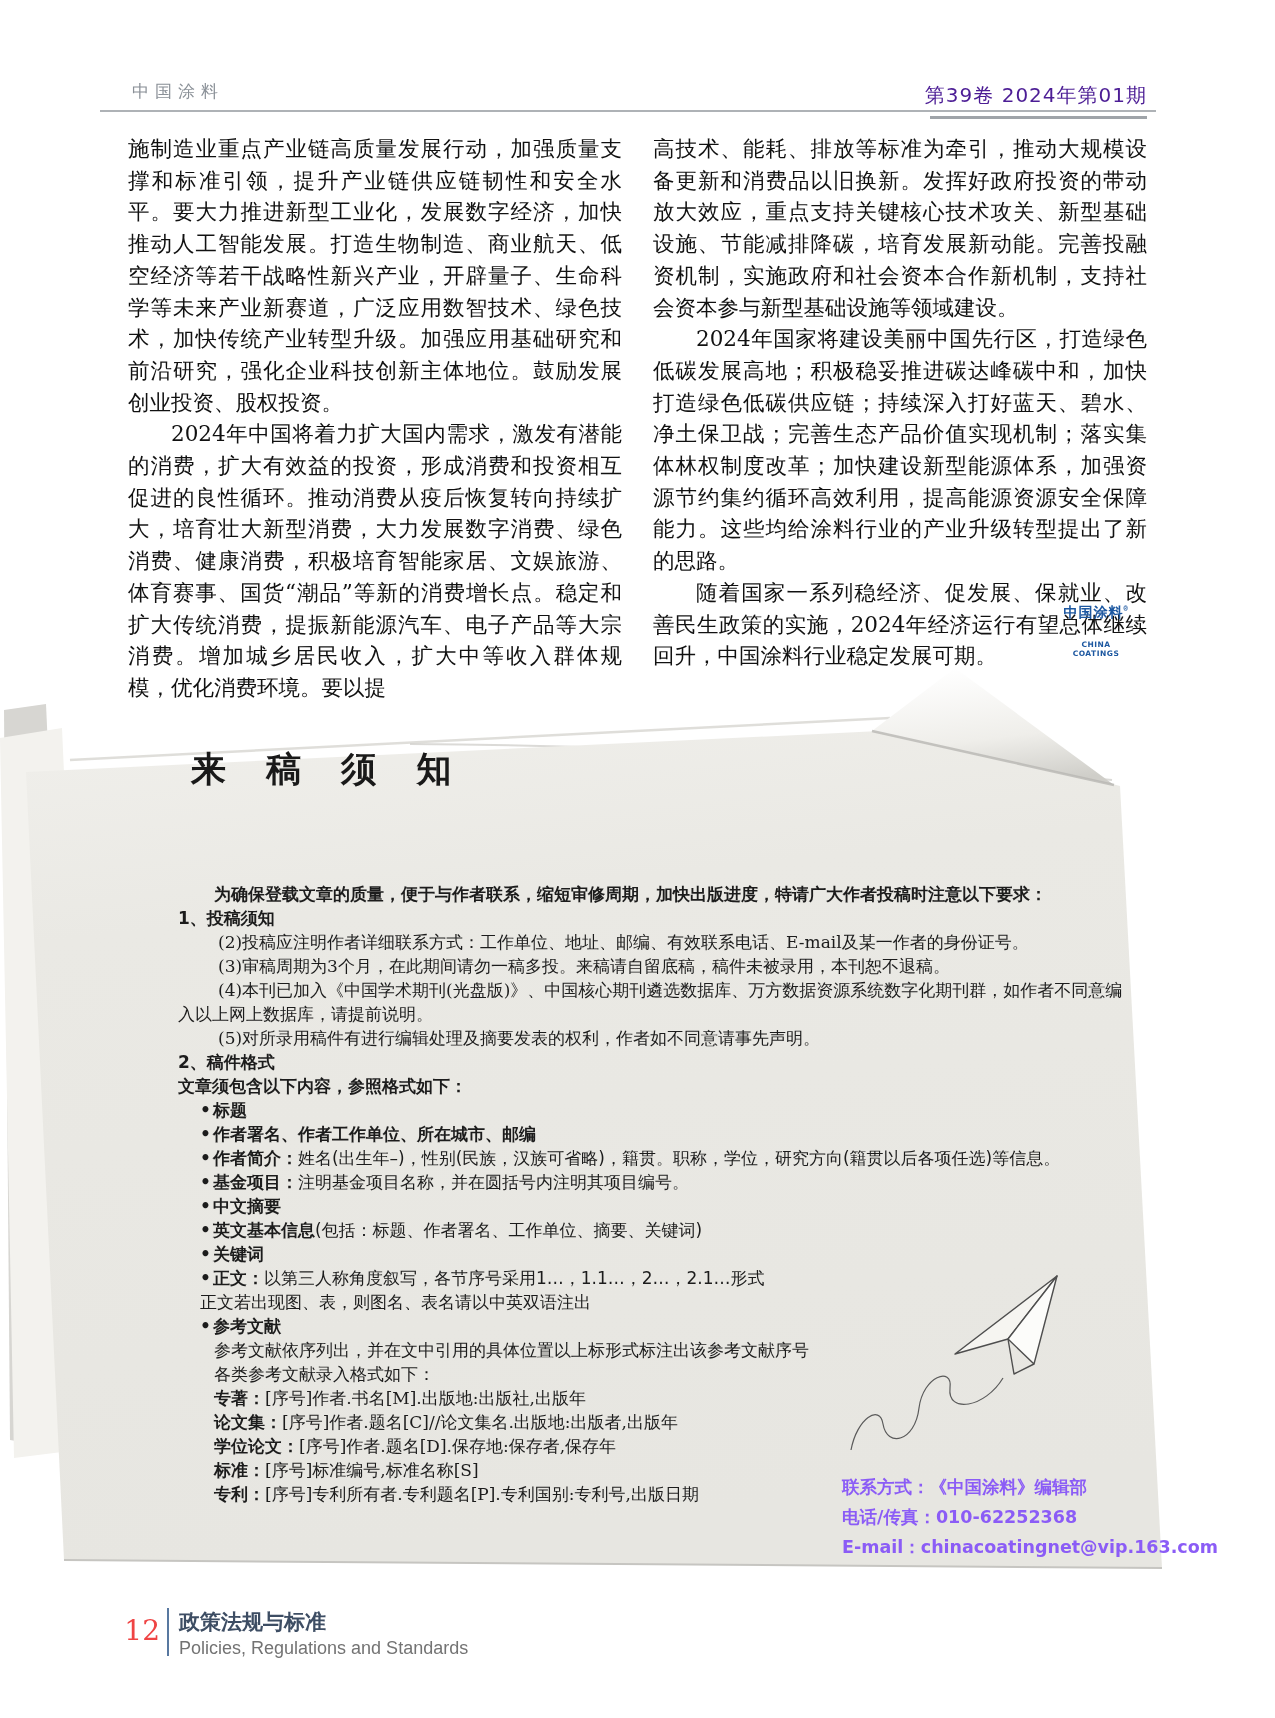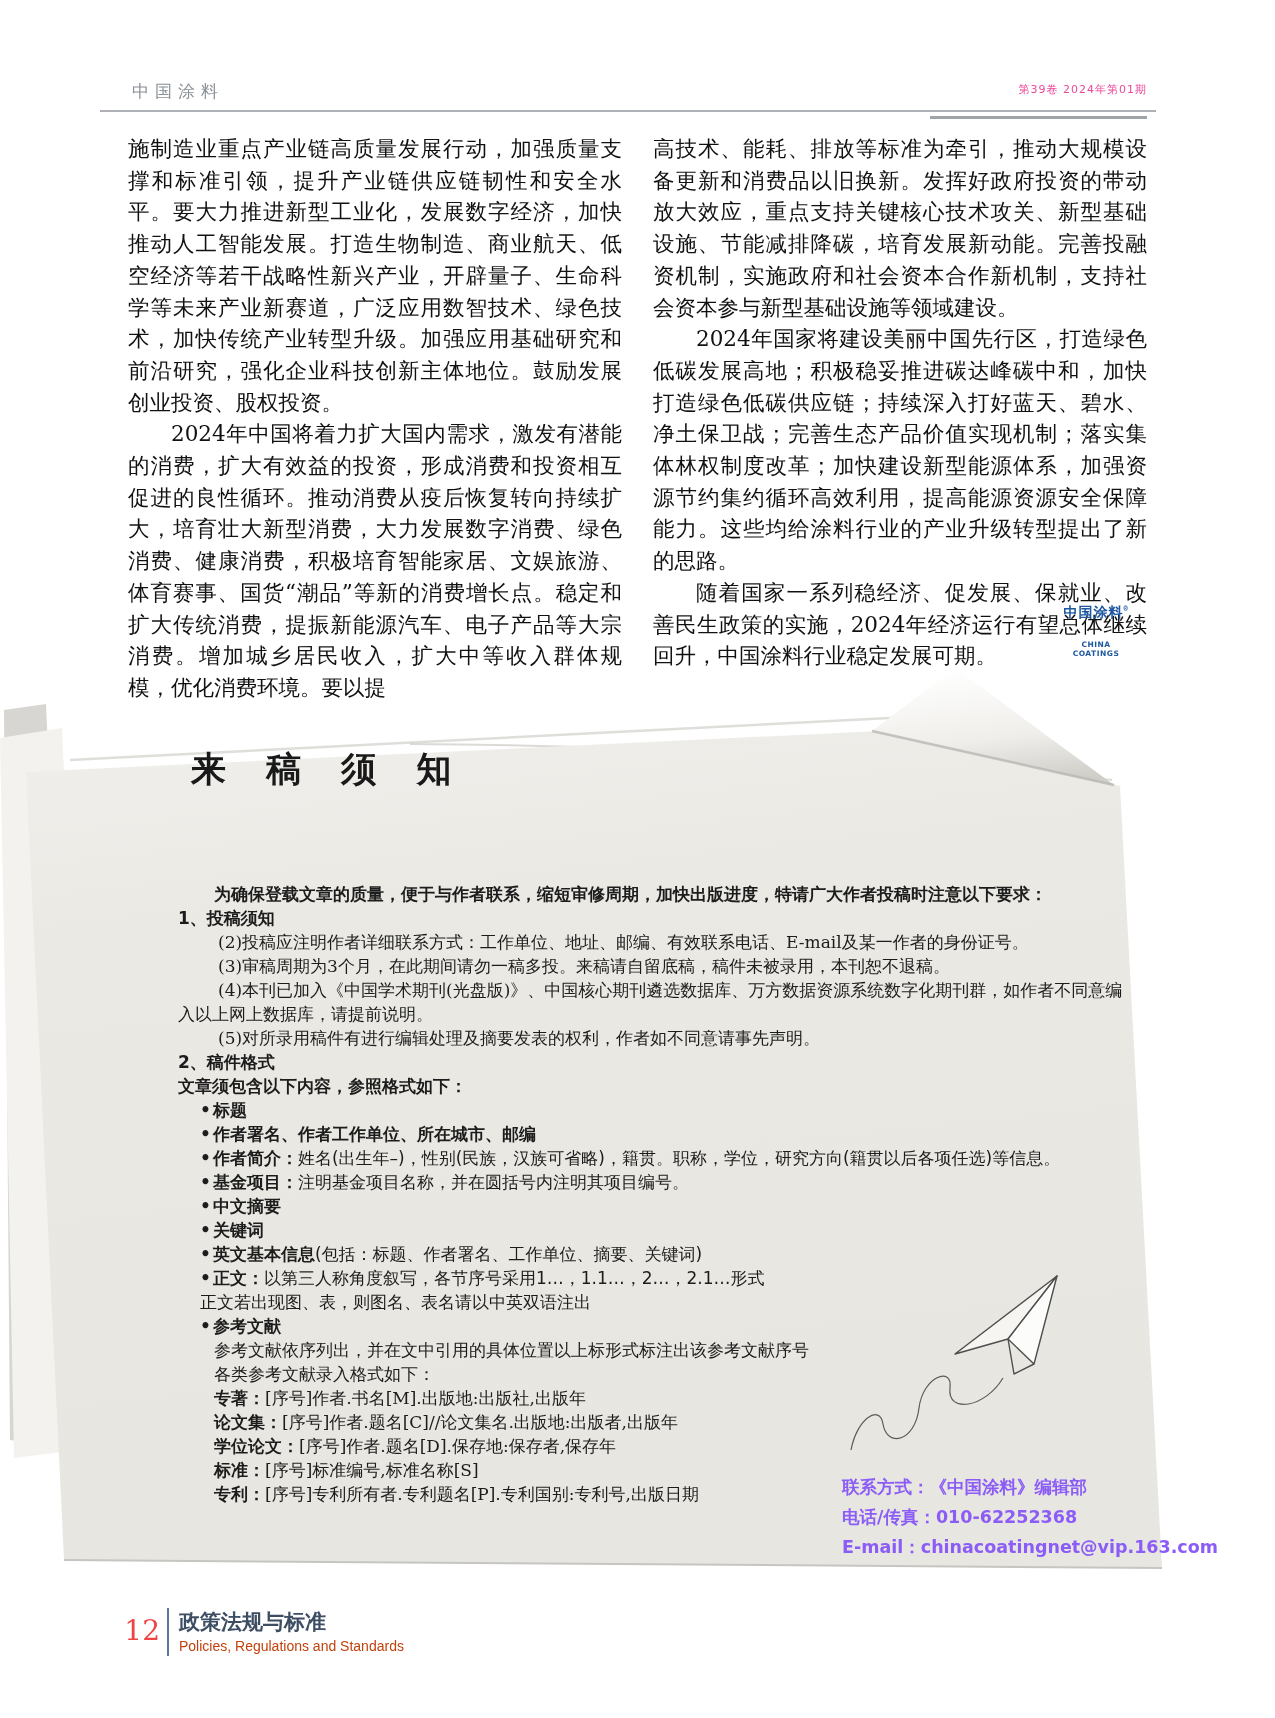--- a/index.html
+++ b/index.html
@@ -2,21 +2,21 @@
 <html><head>
 <meta charset="utf-8">
 <style>
   html,body{margin:0;padding:0;}
   body{width:1275px;height:1718px;position:relative;background:#ffffff;overflow:hidden;
        font-family:"DejaVu Serif","Liberation Serif",serif;color:#141414;}
   .abs{position:absolute;}
   
   .hd-journal{left:132px;top:80px;font-size:17px;letter-spacing:6px;color:#8a9097;
               font-family:"DejaVu Sans","Liberation Sans",sans-serif;}
-  .hd-issue{left:0;top:82px;width:1147px;text-align:right;font-size:11px;letter-spacing:1px;color:#ec4899;
+  .hd-issue{left:0;top:82px;width:1147px;text-align:right;font-size:20px;letter-spacing:1px;color:#4c1d95;
             font-family:"DejaVu Sans","Liberation Sans",sans-serif;}
   .hd-rule{left:100px;top:110px;width:1056px;height:2px;background:#aeb2b6;}
   .hd-rule2{left:930px;top:116px;width:217px;height:3px;background:#9fa4a9;}
   
   .col{top:133px;width:494px;font-size:21.5px;line-height:31.7px;text-align:justify;color:#111;}
   .col p{margin:0;}
   .col p.ind{text-indent:2em;}
   .col-left{left:128px;}
   .col-right{left:653px;}
   
@@ -42,21 +42,21 @@
   .p-sub{padding-left:36px;}
   .u{text-decoration:underline;}
   .contact{left:842px;top:1472px;font-size:17.5px;line-height:30px;font-weight:bold;color:#8b5cf6;
            font-family:"DejaVu Sans","Liberation Sans",sans-serif;}
   .contact p{margin:0;}
   
   .ft-num{left:118px;top:1614px;width:42px;text-align:right;font-size:28px;color:#ef4444;}
   .ft-rule{left:167px;top:1608px;width:2px;height:48px;background:#5878a0;}
   .ft-cn{left:179px;top:1608px;font-size:21px;font-weight:bold;color:#3d4d63;
          font-family:"DejaVu Sans","Liberation Sans",sans-serif;}
-  .ft-en{left:179px;top:1638px;font-size:14px;color:#c2410c;
+  .ft-en{left:179px;top:1638px;font-size:18px;color:#737373;
          font-family:"Liberation Sans","DejaVu Sans",sans-serif;}
   .backdrop{left:0;top:660px;z-index:0;}
   .plane{left:795px;top:1262px;z-index:3;}
 </style>
 </head>
 <body>
 
 <div>
 
   <div class="abs hd-journal">中国涂料</div>
@@ -116,22 +116,22 @@
     <p class="p-item-wrap">(4)本刊已加入《中国学术期刊(光盘版)》、中国核心期刊遴选数据库、万方数据资源系统数字化期刊群，如作者不同意编入以上网上数据库，请提前说明。</p>
     <p class="p-item">(5)对所录用稿件有进行编辑处理及摘要发表的权利，作者如不同意请事先声明。</p>
     <p class="p-h">2、稿件格式</p>
     <p class="p-h">文章须包含以下内容，参照格式如下：</p>
 
     <p class="p-bullet"><span class="dot">•</span><span class="b">标题</span><span></span></p>
     <p class="p-bullet"><span class="dot">•</span><span class="b">作者署名、作者工作单位、所在城市、邮编</span><span></span></p>
     <p class="p-bullet"><span class="dot">•</span><span class="b">作者简介：</span><span>姓名(出生年–)，性别(民族，汉族可省略)，籍贯。职称，学位，研究方向(籍贯以后各项任选)等信息。</span></p>
     <p class="p-bullet"><span class="dot">•</span><span class="b">基金项目：</span><span>注明基金项目名称，并在圆括号内注明其项目编号。</span></p>
     <p class="p-bullet"><span class="dot">•</span><span class="b">中文摘要</span><span></span></p>
+    <p class="p-bullet"><span class="dot">•</span><span class="b">英文基本信息</span><span>(包括：标题、作者署名、工作单位、摘要、关键词)</span></p>
     <p class="p-bullet"><span class="dot">•</span><span class="b">关键词</span><span></span></p>
-    <p class="p-bullet"><span class="dot">•</span><span class="b">英文基本信息</span><span>(包括：标题、作者署名、工作单位、摘要、关键词)</span></p>
     <p class="p-bullet"><span class="dot">•</span><span class="b">正文：</span><span>以第三人称角度叙写，各节序号采用1…，1.1…，2…，2.1…形式</span></p>
 
     <p class="p-bullet">正文若出现图、表，则图名、表名请以中英双语注出</p>
     <p class="p-bullet"><span class="dot">•</span><span class="b">参考文献</span></p>
     <p class="p-sub">参考文献依序列出，并在文中引用的具体位置以上标形式标注出该参考文献序号</p>
     <p class="p-sub">各类参考文献录入格式如下：</p>
 
     <p class="p-sub"><span class="b sans">专著：</span><span>[序号]作者.书名[M].出版地:出版社,出版年</span></p>
     <p class="p-sub"><span class="b sans">论文集：</span><span>[序号]作者.题名[C]//论文集名.出版地:出版者,出版年</span></p>
     <p class="p-sub"><span class="b sans">学位论文：</span><span>[序号]作者.题名[D].保存地:保存者,保存年</span></p>

